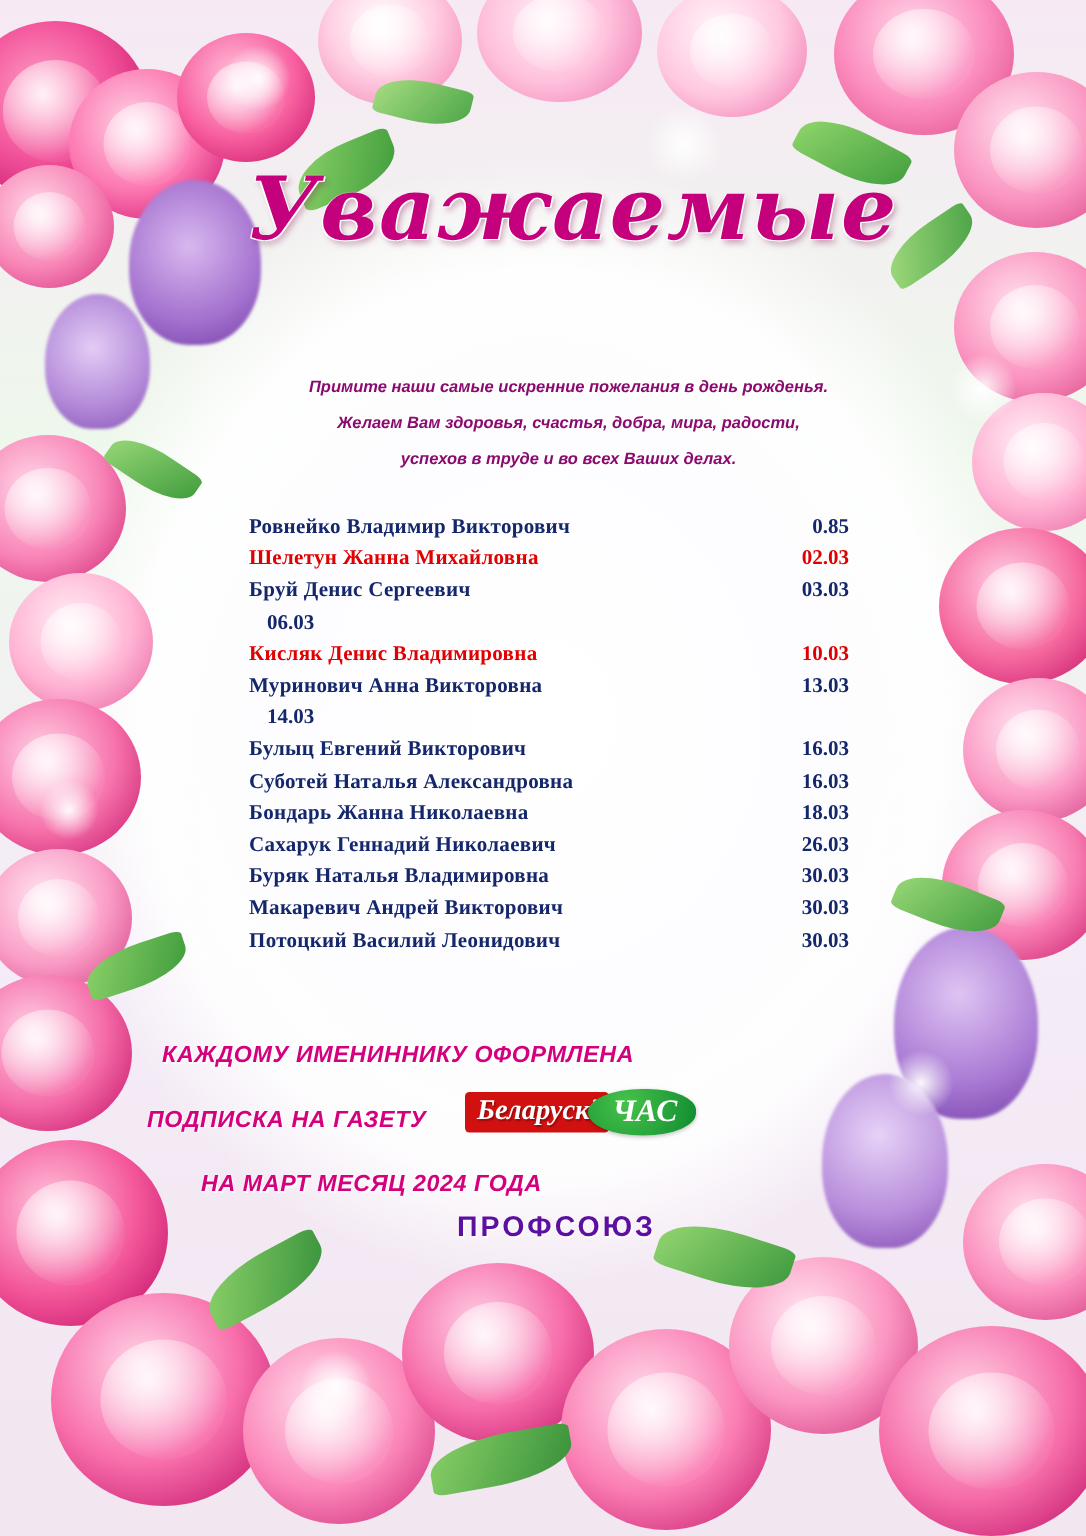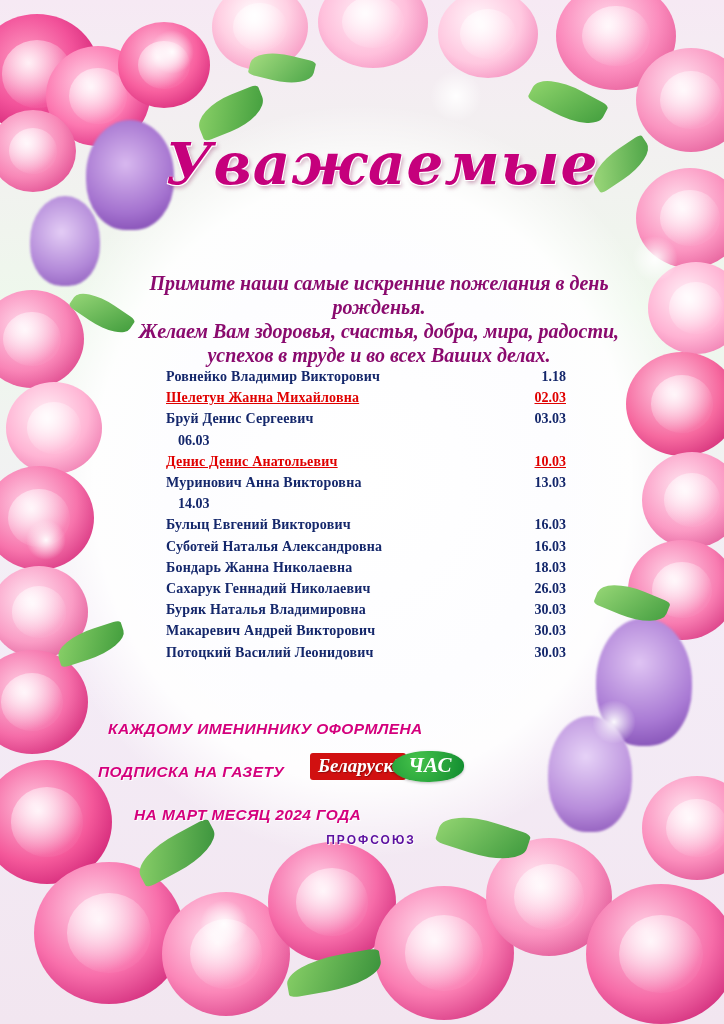--- a/index.html
+++ b/index.html
@@ -56,21 +56,20 @@
     background: radial-gradient(circle, rgba(255,255,255,0.95) 0%, rgba(255,255,255,0) 70%);
     border-radius: 50%;
   }
 
   
   #content {
     position: relative;
     z-index: 5;
     width: 724px;
     height: 796px;
-    margin-top: 25px;
   }
 
   .title {
     position: absolute;
     top: 108px;
     left: 0;
     width: 724px;
     text-align: center;
     font-family: "DejaVu Serif", serif;
     font-style: italic;
@@ -88,24 +87,24 @@
     box-sizing: border-box;
   }
   .title .line2 { display: block; }
 
   .greeting {
     position: absolute;
     top: 246px;
     left: 70px;
     width: 584px;
     text-align: center;
-    font-family: Liberation Serif, serif;
-    font-style: italic;
-    font-weight: bold;
-    font-size: 20px;
+    font-family: Liberation Sans, sans-serif;
+    font-style: italic;
+    font-weight: bold;
+    font-size: 11px;
     line-height: 24px;
     color: #8a0a6e;
     padding-left: 34px;
     box-sizing: border-box;
   }
   .greeting span { display: block; }
 
   .names {
     position: absolute;
     top: 341px;
@@ -116,21 +115,21 @@
     display: flex;
     justify-content: space-between;
     align-items: baseline;
     font-family: "Liberation Serif", serif;
     font-weight: bold;
     font-size: 14px;
     line-height: 21.2px;
     color: #14276b;
     white-space: nowrap;
   }
-  .name-row.hl { color: #e00000; text-decoration: underline; }
+  .name-row.hl { color: #e00000; }
   .name-row .who { letter-spacing: 0.2px; }
   .name-row .date { margin-left: 12px; }
 
   .footer {
     position: absolute;
     top: 695px;
     left: 0;
     width: 724px;
   }
   .foot-line {
@@ -181,21 +180,21 @@
   }
 
   .union {
     position: absolute;
     top: 808px;
     left: 0;
     width: 724px;
     text-align: center;
     font-family: "Liberation Sans", sans-serif;
     font-weight: bold;
-    font-size: 12px;
+    font-size: 19px;
     letter-spacing: 2px;
     color: #5c0fa0;
     text-shadow: 0 0 1px #fff, 1px 1px 0 rgba(255,255,255,0.85);
     padding-left: 18px;
     box-sizing: border-box;
   }
 </style>
 </head>
 <body>
 
@@ -268,35 +267,35 @@
 
     <div class="greeting">
       <span>Примите наши самые искренние пожелания в день рожденья.</span>
       <span>Желаем Вам здоровья, счастья, добра, мира, радости,</span>
       <span>успехов в труде и во всех Ваших делах.</span>
     </div>
 
     <div class="names" id="names-list">
         <div class="name-row">
           <span class="who">Ровнейко Владимир Викторович</span>
-          <span class="date">1.18</span>
+          <span class="date">0.85</span>
         </div>
         <div class="name-row hl">
           <span class="who">Шелетун Жанна Михайловна</span>
           <span class="date">02.03</span>
         </div>
         <div class="name-row">
           <span class="who">Бруй Денис Сергеевич</span>
           <span class="date">03.03</span>
         </div>
         <div class="name-row">
           <span class="date">06.03</span>
         </div>
         <div class="name-row hl">
-          <span class="who">Денис Денис Анатольевич</span>
+          <span class="who">Кисляк Денис Владимировна</span>
           <span class="date">10.03</span>
         </div>
         <div class="name-row">
           <span class="who">Муринович Анна Викторовна</span>
           <span class="date">13.03</span>
         </div>
         <div class="name-row">
           <span class="date">14.03</span>
         </div>
         <div class="name-row">

